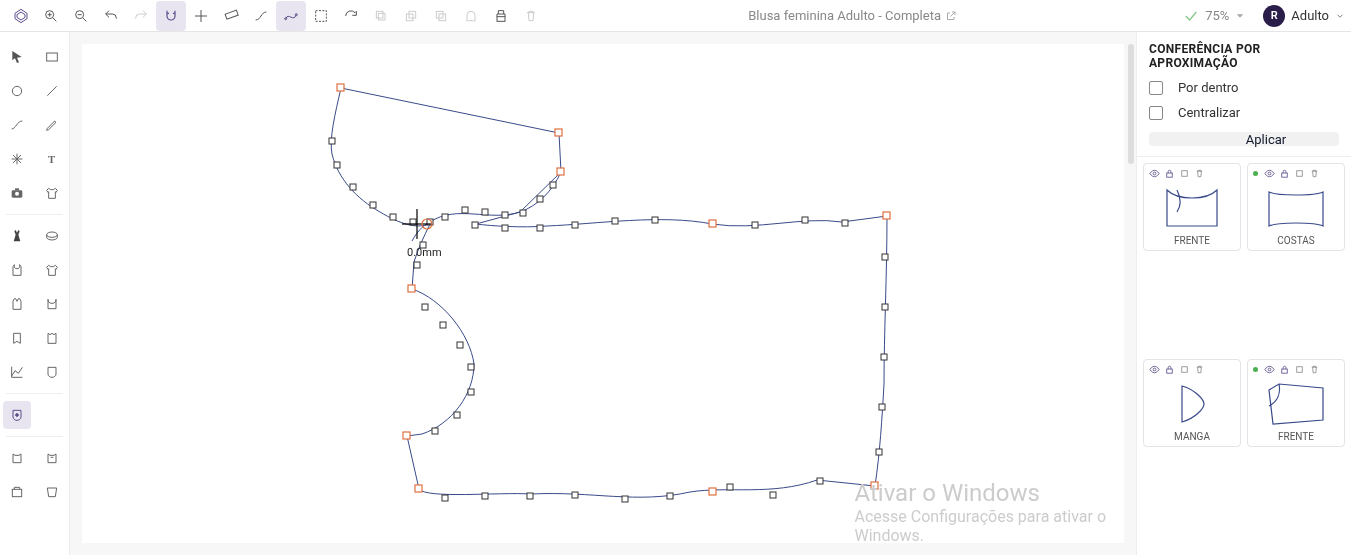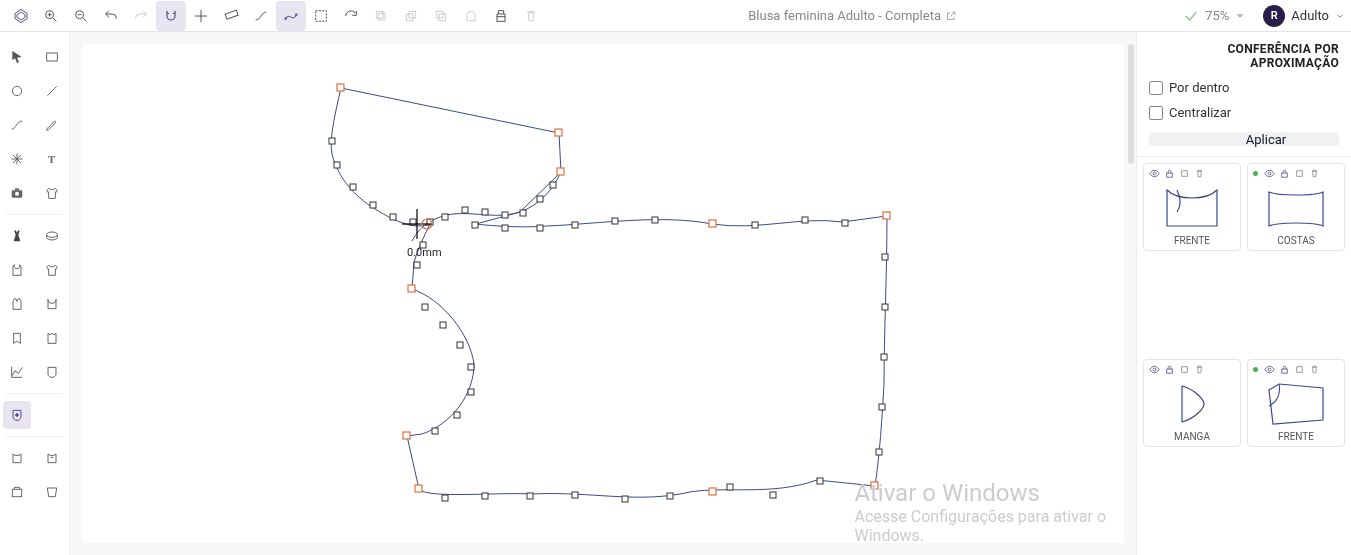--- a/index.html
+++ b/index.html
@@ -22,22 +22,22 @@
   .left-tools .tbtn.selected { background: #e8e5f0; color: #5b4d8a; }
   .left-tools .tbtn svg { width: 16px; height: 16px; }
   .left-tools .divider { height: 1px; background: #eee; margin: 4px 6px; }
   .canvas-wrap { flex: 1; position: relative; background: #f7f7f7; }
   .canvas-inner { position: absolute; inset: 12px; background: #fff; }
   .canvas-inner svg { position: absolute; top: 0; left: 0; }
   .measurement { position: absolute; left: 325px; top: 202px; font-size: 11px; color: #222; }
   .canvas-scroll { position: absolute; right: 2px; top: 12px; width: 6px; height: 120px; background: #ddd; border-radius: 3px; }
   .right-panel { width: 215px; border-left: 1px solid #eee; display: flex; flex-direction: column; }
   .panel-sec { padding: 10px 12px; border-bottom: 1px solid #eee; }
-  .panel-title { font-weight: 700; font-size: 12px; text-align: right; color: #222; letter-spacing: 0.3px; }
-  .chk-row { display: flex; align-items: center; gap: 6px; margin-top: 10px; font-size: 13px; color: #333; }
+  .panel-title { font-weight: 700; font-size: 12px; text-align: left; color: #222; letter-spacing: 0.3px; }
+  .chk-row { display: flex; align-items: center; gap: 15px; margin-top: 10px; font-size: 13px; color: #333; }
   .chk-row .box { width: 14px; height: 14px; border: 1.5px solid #888; border-radius: 2px; }
   .apply-btn { margin-top: 12px; height: 14px; background: #f1f1f1; color: #0f172a; border-radius: 4px; display: flex; align-items: center; justify-content: center; font-size: 13px; padding-left: 44px; }
   .moldes-head { display: flex; align-items: center; justify-content: space-between; padding: 8px 10px; border-bottom: 1px solid #eee; }
   .moldes-head .title { font-weight: 700; font-size: 12px; letter-spacing: 0.5px; }
   .moldes-head .icons { display: flex; gap: 6px; color: #888; }
   .moldes-grid { display: grid; grid-template-columns: 1fr 1fr; gap: 6px; padding: 6px; overflow: auto; flex: 1; }
   .molde-card { border: 1px solid #e3e3e8; border-radius: 4px; height: 88px; display: flex; flex-direction: column; cursor: pointer; }
   .molde-card .card-icons { display: flex; gap: 4px; padding: 4px 5px; color: #777; font-size: 10px; align-items: center; }
   .molde-card .card-icons svg { width: 11px; height: 11px; }
   .molde-card .thumb { flex: 1; display: flex; align-items: center; justify-content: center; }

